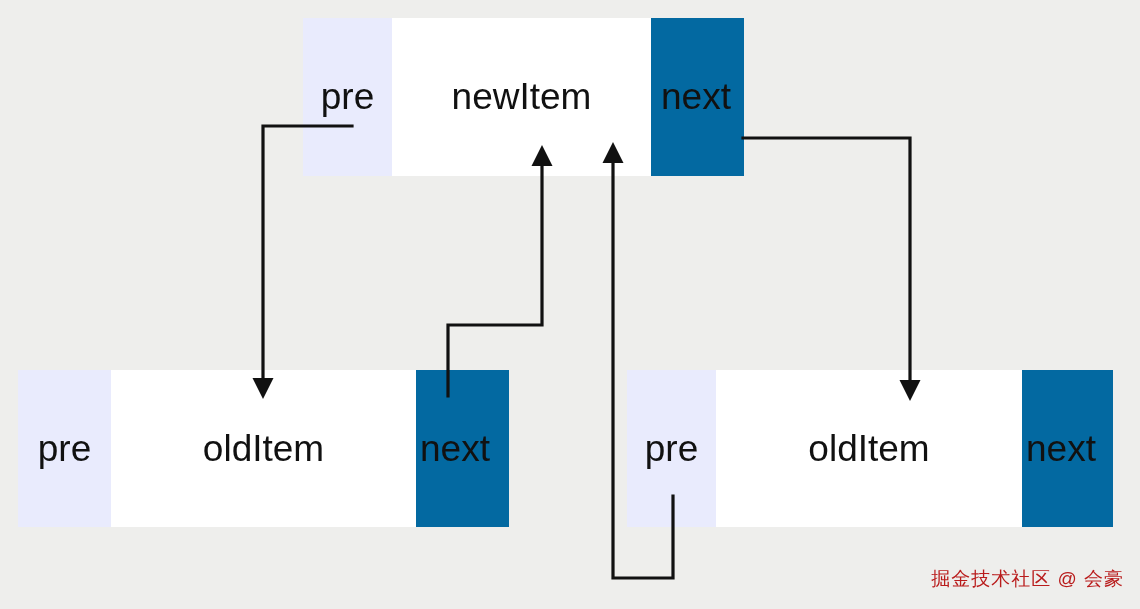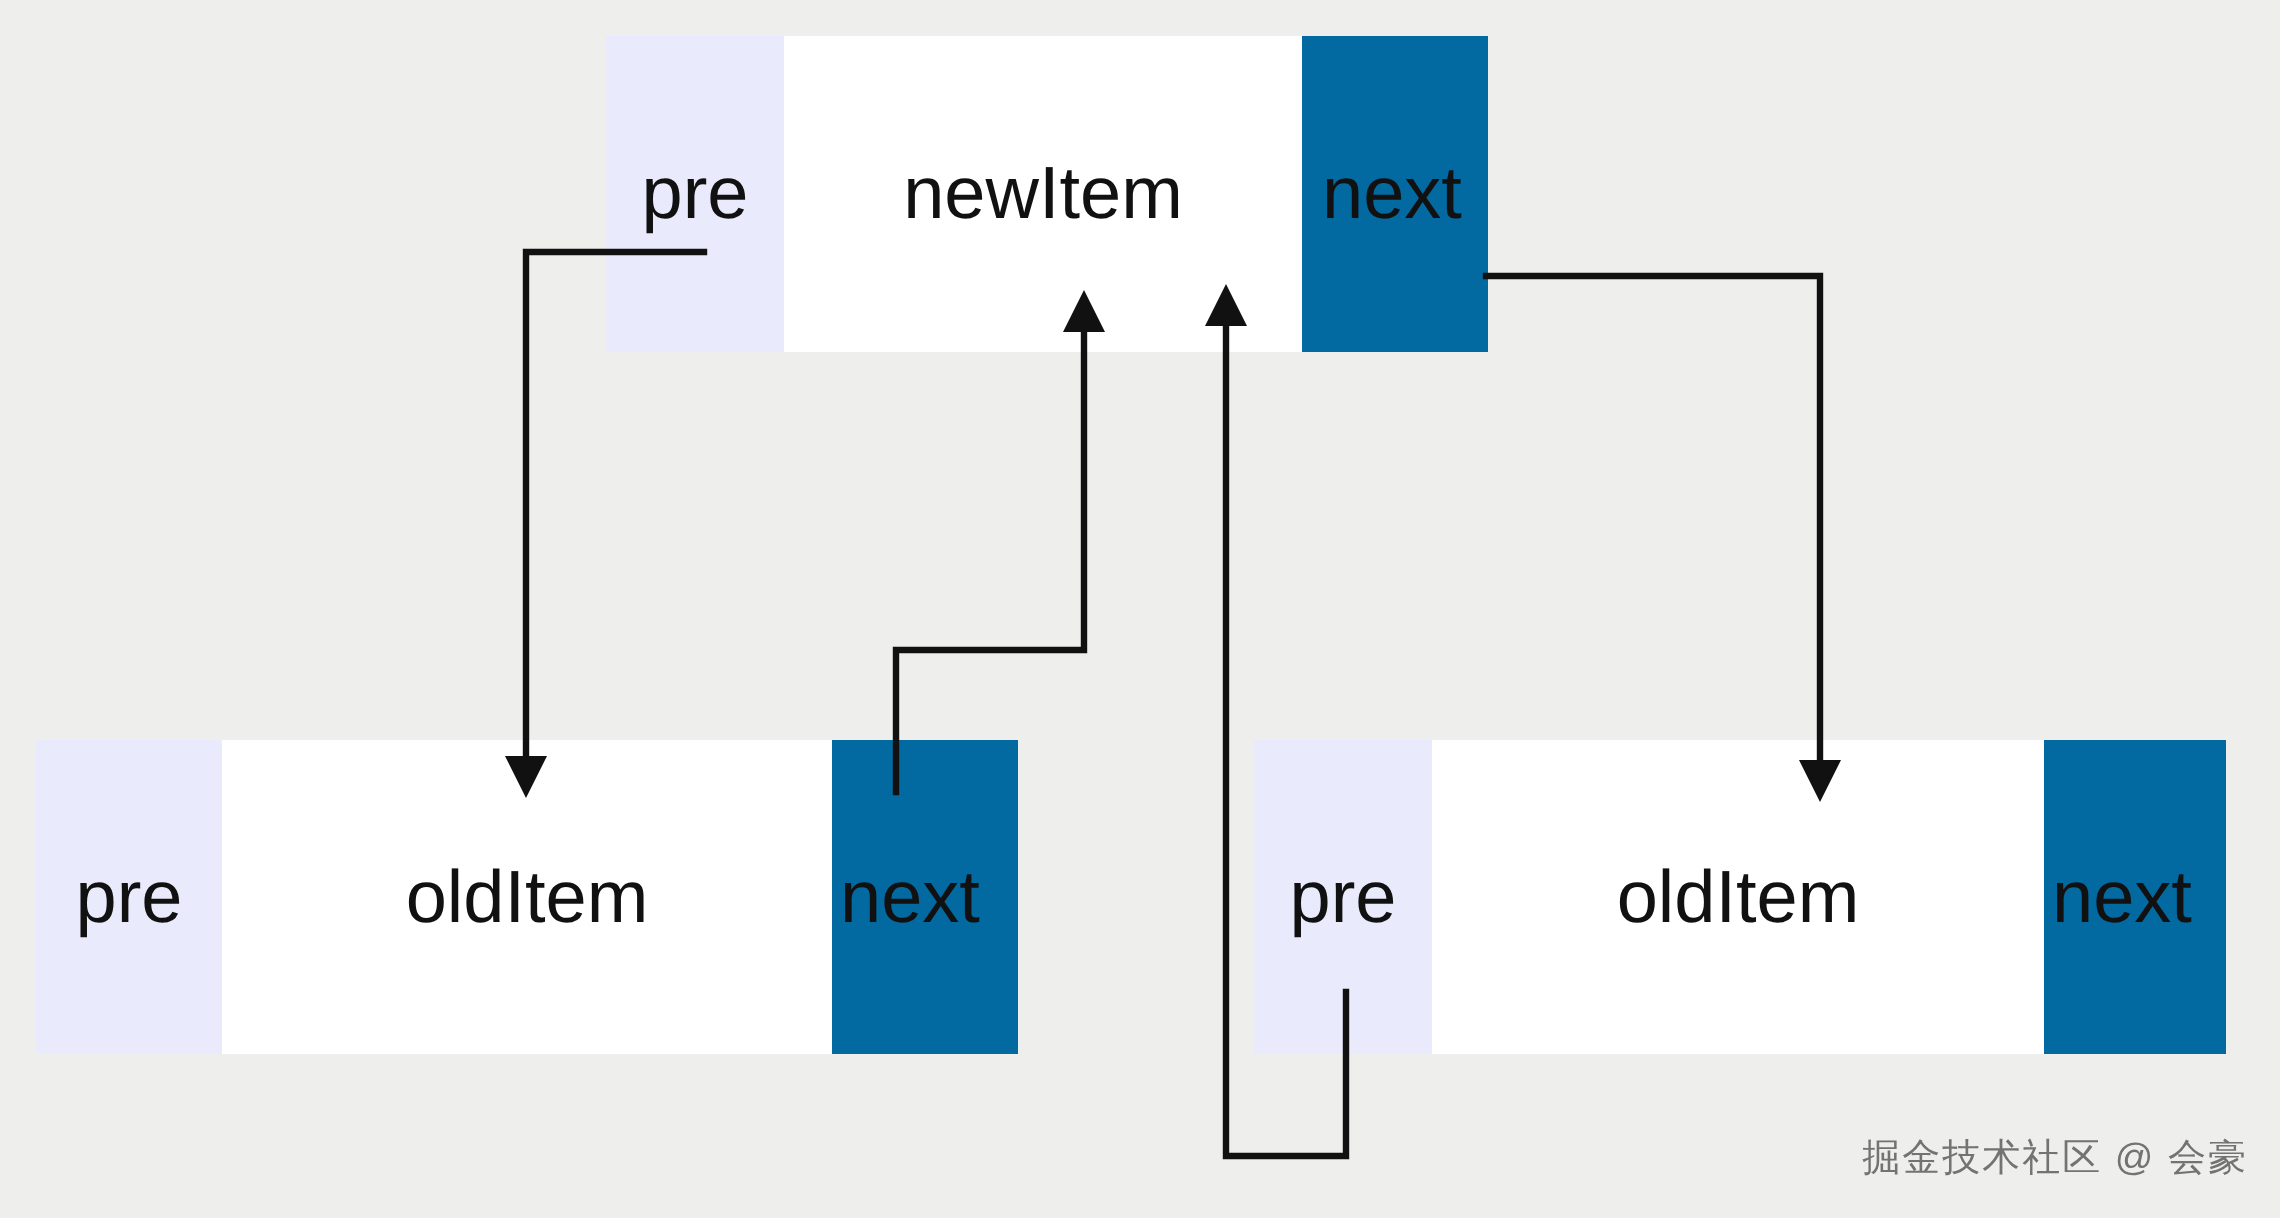--- a/index.html
+++ b/index.html
@@ -46,21 +46,21 @@
     top: 0;
     width: 1140px;
     height: 609px;
     pointer-events: none;
   }
   #watermark {
     position: absolute;
     right: 16px;
     top: 566px;
     font-size: 19px;
-    color: #737373;
+    color: #b91c1c;
     letter-spacing: 1px;
     white-space: nowrap;
   }
 </style>
 </head>
 <body>
 
 <div id="canvas">
 
   <div class="node" style="left:303px; top:18px; width:484px; height:158px;">

